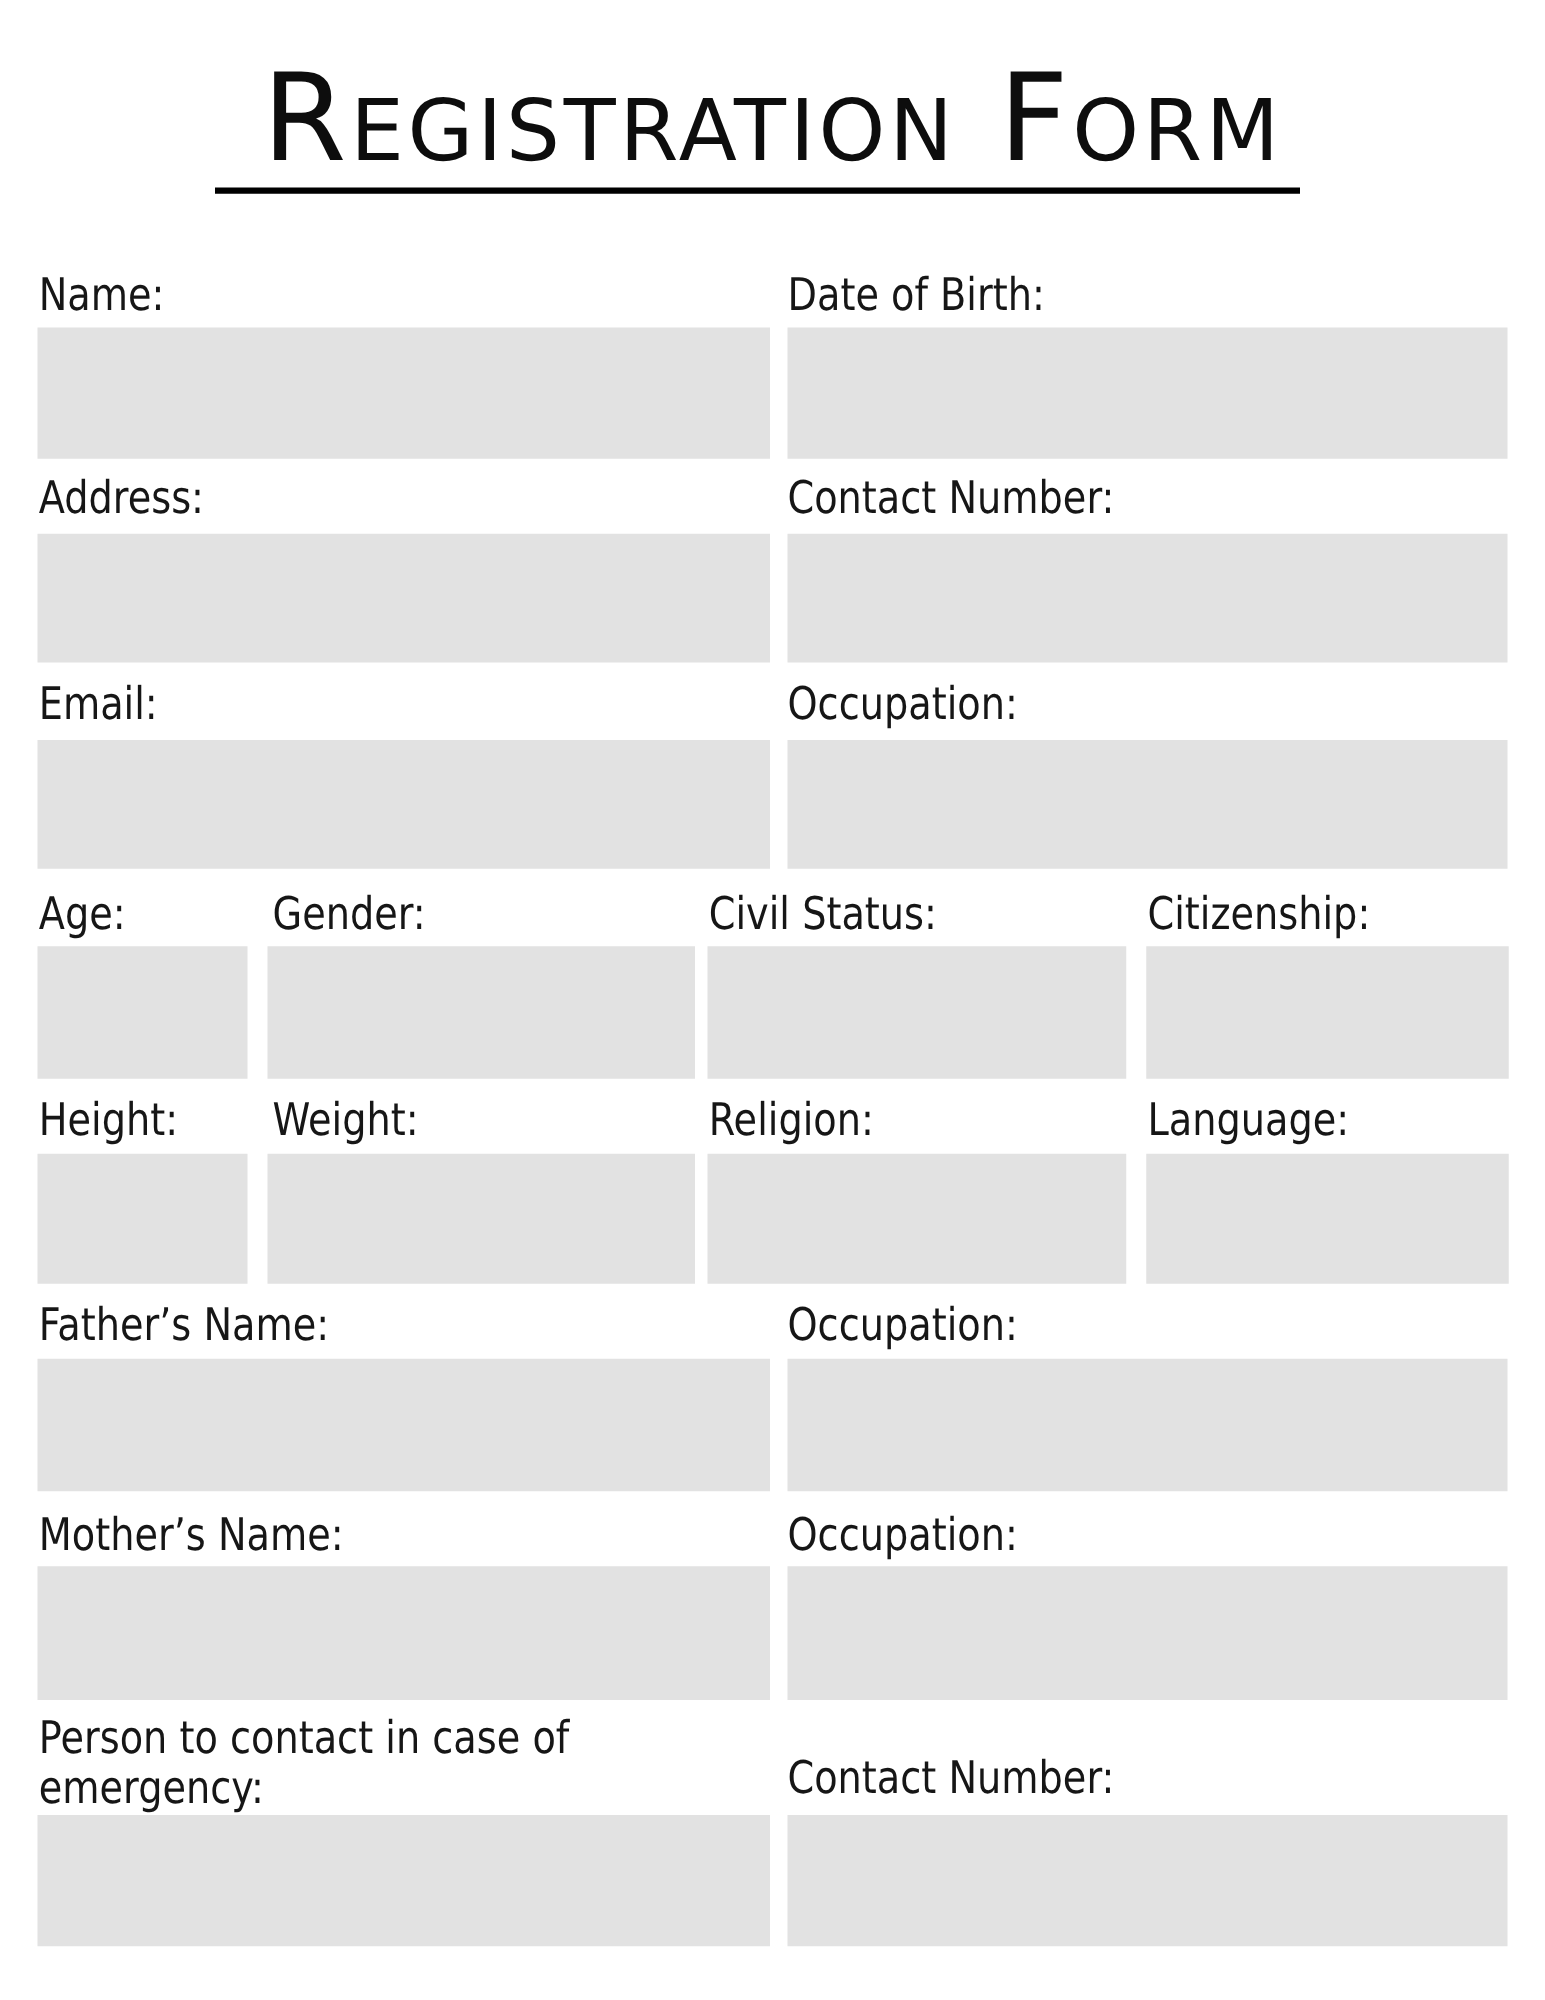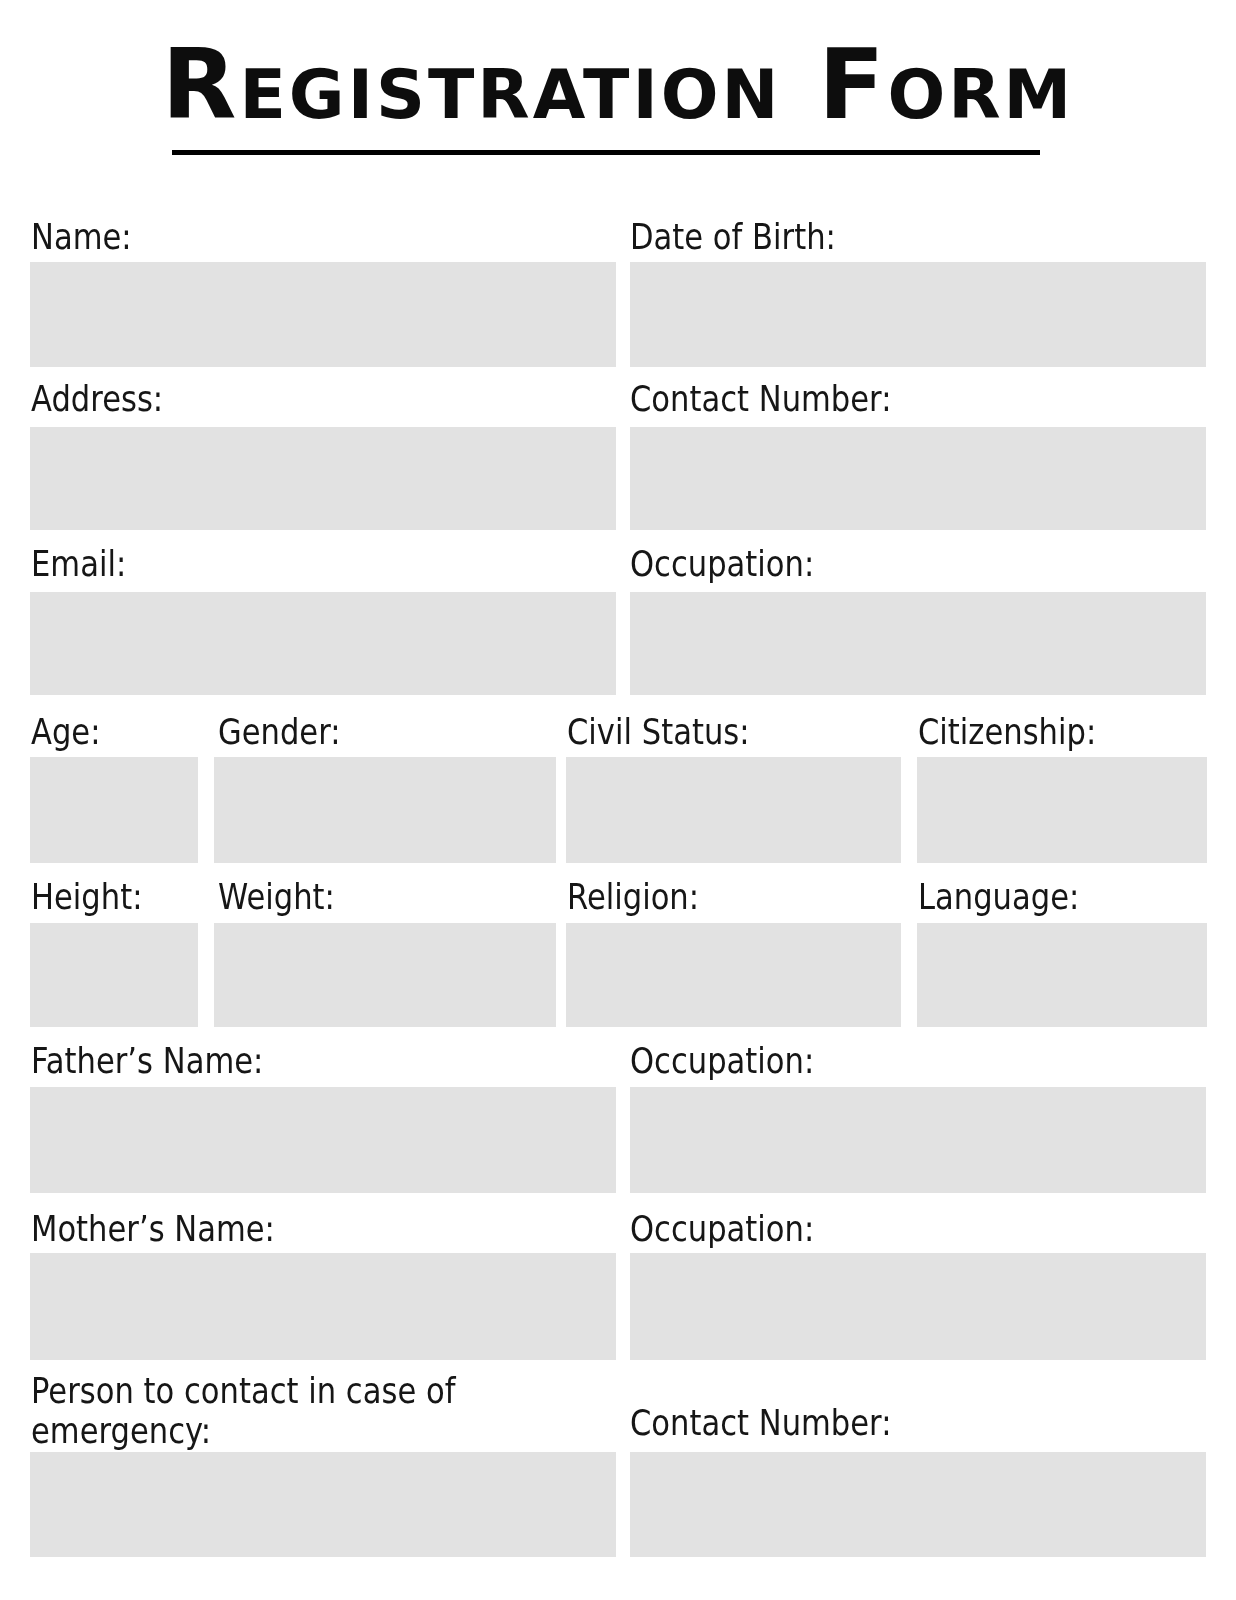--- a/index.html
+++ b/index.html
@@ -4,24 +4,24 @@
 <style>
   html,body{margin:0;padding:0;background:#ffffff;}
   .page{
     position:relative;
     width:1236px;height:1600px;
     background:#ffffff;
     font-family:"DejaVu Sans",sans-serif;
     overflow:hidden;
   }
   .title{
-    position:absolute;top:36px;left:0;width:100%;margin:0;
+    position:absolute;top:46px;left:0;width:100%;margin:0;
     text-align:center;
     font-variant:small-caps;
-    font-weight:700;
+    font-weight:400;
     font-size:97px;
     line-height:1;
     letter-spacing:3px;
     color:#0d0d0d;
     white-space:nowrap;
   }
   .title-underline{
     position:absolute;left:172px;top:150px;width:868px;height:5px;
     background:#000000;
   }

